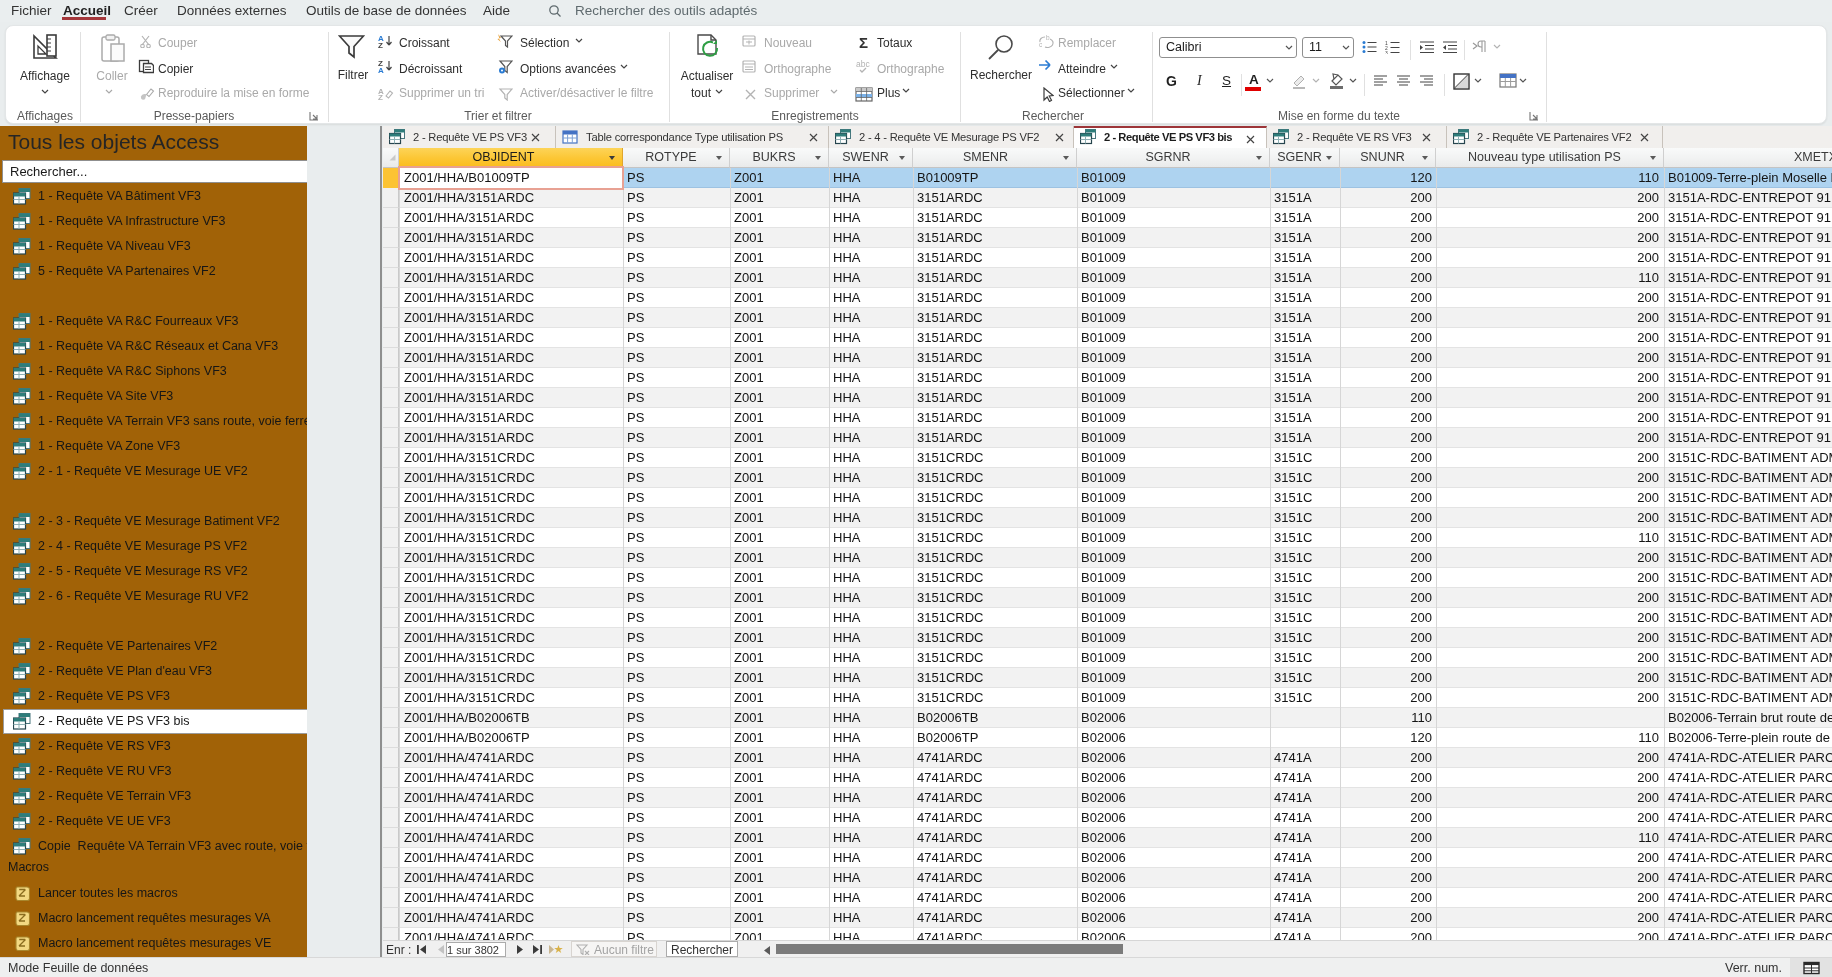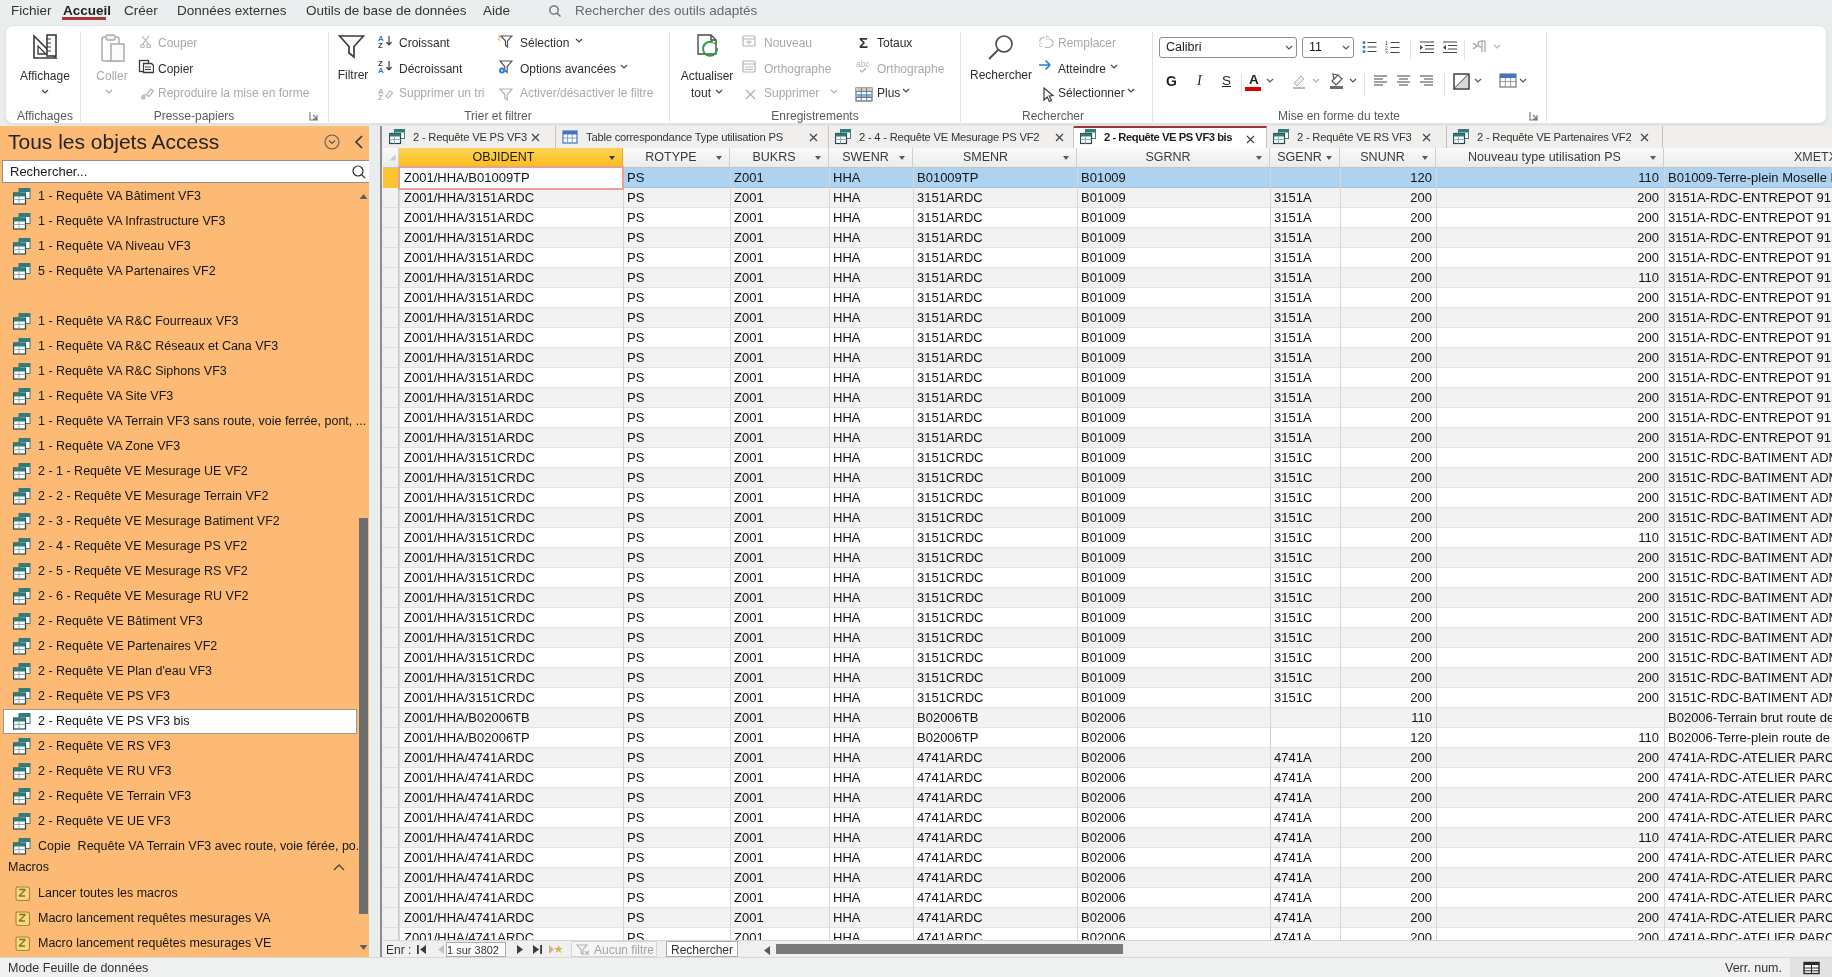--- a/index.html
+++ b/index.html
@@ -23,21 +23,21 @@
 
 #grid{left:383px;top:148px;width:1449px;height:792px;overflow:hidden;background:#fff}
 .hc{position:absolute;top:0;height:20px;background:linear-gradient(180deg,#f9fafa 0%,#f1f2f2 55%,#e9eaea 100%);border-right:1px solid #cfcfcf;border-bottom:1px solid #c4c4c4;font-size:12.5px;color:#3a3a3a;text-align:center;line-height:19px}
 .hc .da{position:absolute;right:7px;top:8px;width:0;height:0;border-left:3.5px solid transparent;border-right:3.5px solid transparent;border-top:4.5px solid #5a5a5a}
 .row{position:absolute;left:0;width:1449px;height:20px}
 .rs{position:absolute;left:0;top:0;width:16px;height:20px;background:#f1f1f1;border-right:1px solid #c9c9c9;border-bottom:1px solid #dcdcdc}
 .ct{position:absolute;top:2px;font-size:13px;color:#141414;white-space:nowrap}
 .num{text-align:right}
 .vline{position:absolute;top:0;width:1px;background:#d6d6d6}
 
-#nav{left:0;top:126px;width:369px;height:831px;background:#fdba74;overflow:hidden}
+#nav{left:0;top:126px;width:307px;height:831px;background:#a16207;overflow:hidden}
 .ni{position:absolute;left:0;width:358px;height:25px;font-size:12.5px;color:#161616;line-height:25px}
 .ni .tx{position:absolute;left:38px;top:0;white-space:nowrap}
 
 #recbar{left:383px;top:940px;width:1449px;height:17px;background:#f0f0f0;border-top:1px solid #d6d6d6;font-size:12px;color:#333}
 #statusbar{left:0;top:957px;width:1832px;height:20px;background:#eff0f0;border-top:1px solid #d8d8d8;font-size:12.5px;color:#333}
 </style></head><body>
 
 <div id="menubar" class="ab">
 <span class="mi" style="left:11px;">Fichier</span>
 <span class="mi" style="left:63px;font-weight:600;color:#1f1f1f;">Accueil</span>
@@ -1038,30 +1038,20 @@
 <div class="ni" style="top:333px">
       <svg class="ab" style="left:13px;top:4px" width="18" height="17" viewBox="0 0 18 17">
         <rect x="6" y="0.5" width="11" height="10" fill="#fdfefe" stroke="#49777e" stroke-width="1"></rect>
         <rect x="6" y="0.5" width="11" height="3.5" fill="#2e7d7a"></rect>
         <rect x="0.5" y="5" width="12" height="11" fill="#fdfefe" stroke="#27454e" stroke-width="1.2"></rect>
         <rect x="0.5" y="5" width="12" height="3.5" fill="#2e7d7a"></rect>
         <path d="M0.5 11.5 h12 M6 8.5 v7.5" stroke="#8fb0b4" stroke-width="1"></path>
       </svg>
       <span class="tx">2 - 1 - Requête VE Mesurage UE VF2</span>
     </div>
-<div class="ni" style="top:358px">
-      <svg class="ab" style="left:13px;top:4px" width="18" height="17" viewBox="0 0 18 17">
-        <rect x="6" y="0.5" width="11" height="10" fill="#fdfefe" stroke="#49777e" stroke-width="1"></rect>
-        <rect x="6" y="0.5" width="11" height="3.5" fill="#2e7d7a"></rect>
-        <rect x="0.5" y="5" width="12" height="11" fill="#fdfefe" stroke="#27454e" stroke-width="1.2"></rect>
-        <rect x="0.5" y="5" width="12" height="3.5" fill="#2e7d7a"></rect>
-        <path d="M0.5 11.5 h12 M6 8.5 v7.5" stroke="#8fb0b4" stroke-width="1"></path>
-      </svg>
-      <span class="tx">2 - 2 - Requête VE Mesurage Terrain VF2</span>
-    </div>
 <div class="ni" style="top:383px">
       <svg class="ab" style="left:13px;top:4px" width="18" height="17" viewBox="0 0 18 17">
         <rect x="6" y="0.5" width="11" height="10" fill="#fdfefe" stroke="#49777e" stroke-width="1"></rect>
         <rect x="6" y="0.5" width="11" height="3.5" fill="#2e7d7a"></rect>
         <rect x="0.5" y="5" width="12" height="11" fill="#fdfefe" stroke="#27454e" stroke-width="1.2"></rect>
         <rect x="0.5" y="5" width="12" height="3.5" fill="#2e7d7a"></rect>
         <path d="M0.5 11.5 h12 M6 8.5 v7.5" stroke="#8fb0b4" stroke-width="1"></path>
       </svg>
       <span class="tx">2 - 3 - Requête VE Mesurage Batiment VF2</span>
     </div>
@@ -1087,30 +1077,20 @@
     </div>
 <div class="ni" style="top:458px">
       <svg class="ab" style="left:13px;top:4px" width="18" height="17" viewBox="0 0 18 17">
         <rect x="6" y="0.5" width="11" height="10" fill="#fdfefe" stroke="#49777e" stroke-width="1"></rect>
         <rect x="6" y="0.5" width="11" height="3.5" fill="#2e7d7a"></rect>
         <rect x="0.5" y="5" width="12" height="11" fill="#fdfefe" stroke="#27454e" stroke-width="1.2"></rect>
         <rect x="0.5" y="5" width="12" height="3.5" fill="#2e7d7a"></rect>
         <path d="M0.5 11.5 h12 M6 8.5 v7.5" stroke="#8fb0b4" stroke-width="1"></path>
       </svg>
       <span class="tx">2 - 6 - Requête VE Mesurage RU VF2</span>
-    </div>
-<div class="ni" style="top:483px">
-      <svg class="ab" style="left:13px;top:4px" width="18" height="17" viewBox="0 0 18 17">
-        <rect x="6" y="0.5" width="11" height="10" fill="#fdfefe" stroke="#49777e" stroke-width="1"></rect>
-        <rect x="6" y="0.5" width="11" height="3.5" fill="#2e7d7a"></rect>
-        <rect x="0.5" y="5" width="12" height="11" fill="#fdfefe" stroke="#27454e" stroke-width="1.2"></rect>
-        <rect x="0.5" y="5" width="12" height="3.5" fill="#2e7d7a"></rect>
-        <path d="M0.5 11.5 h12 M6 8.5 v7.5" stroke="#8fb0b4" stroke-width="1"></path>
-      </svg>
-      <span class="tx">2 - Requête VE Bâtiment VF3</span>
     </div>
 <div class="ni" style="top:508px">
       <svg class="ab" style="left:13px;top:4px" width="18" height="17" viewBox="0 0 18 17">
         <rect x="6" y="0.5" width="11" height="10" fill="#fdfefe" stroke="#49777e" stroke-width="1"></rect>
         <rect x="6" y="0.5" width="11" height="3.5" fill="#2e7d7a"></rect>
         <rect x="0.5" y="5" width="12" height="11" fill="#fdfefe" stroke="#27454e" stroke-width="1.2"></rect>
         <rect x="0.5" y="5" width="12" height="3.5" fill="#2e7d7a"></rect>
         <path d="M0.5 11.5 h12 M6 8.5 v7.5" stroke="#8fb0b4" stroke-width="1"></path>
       </svg>
       <span class="tx">2 - Requête VE Partenaires VF2</span>

